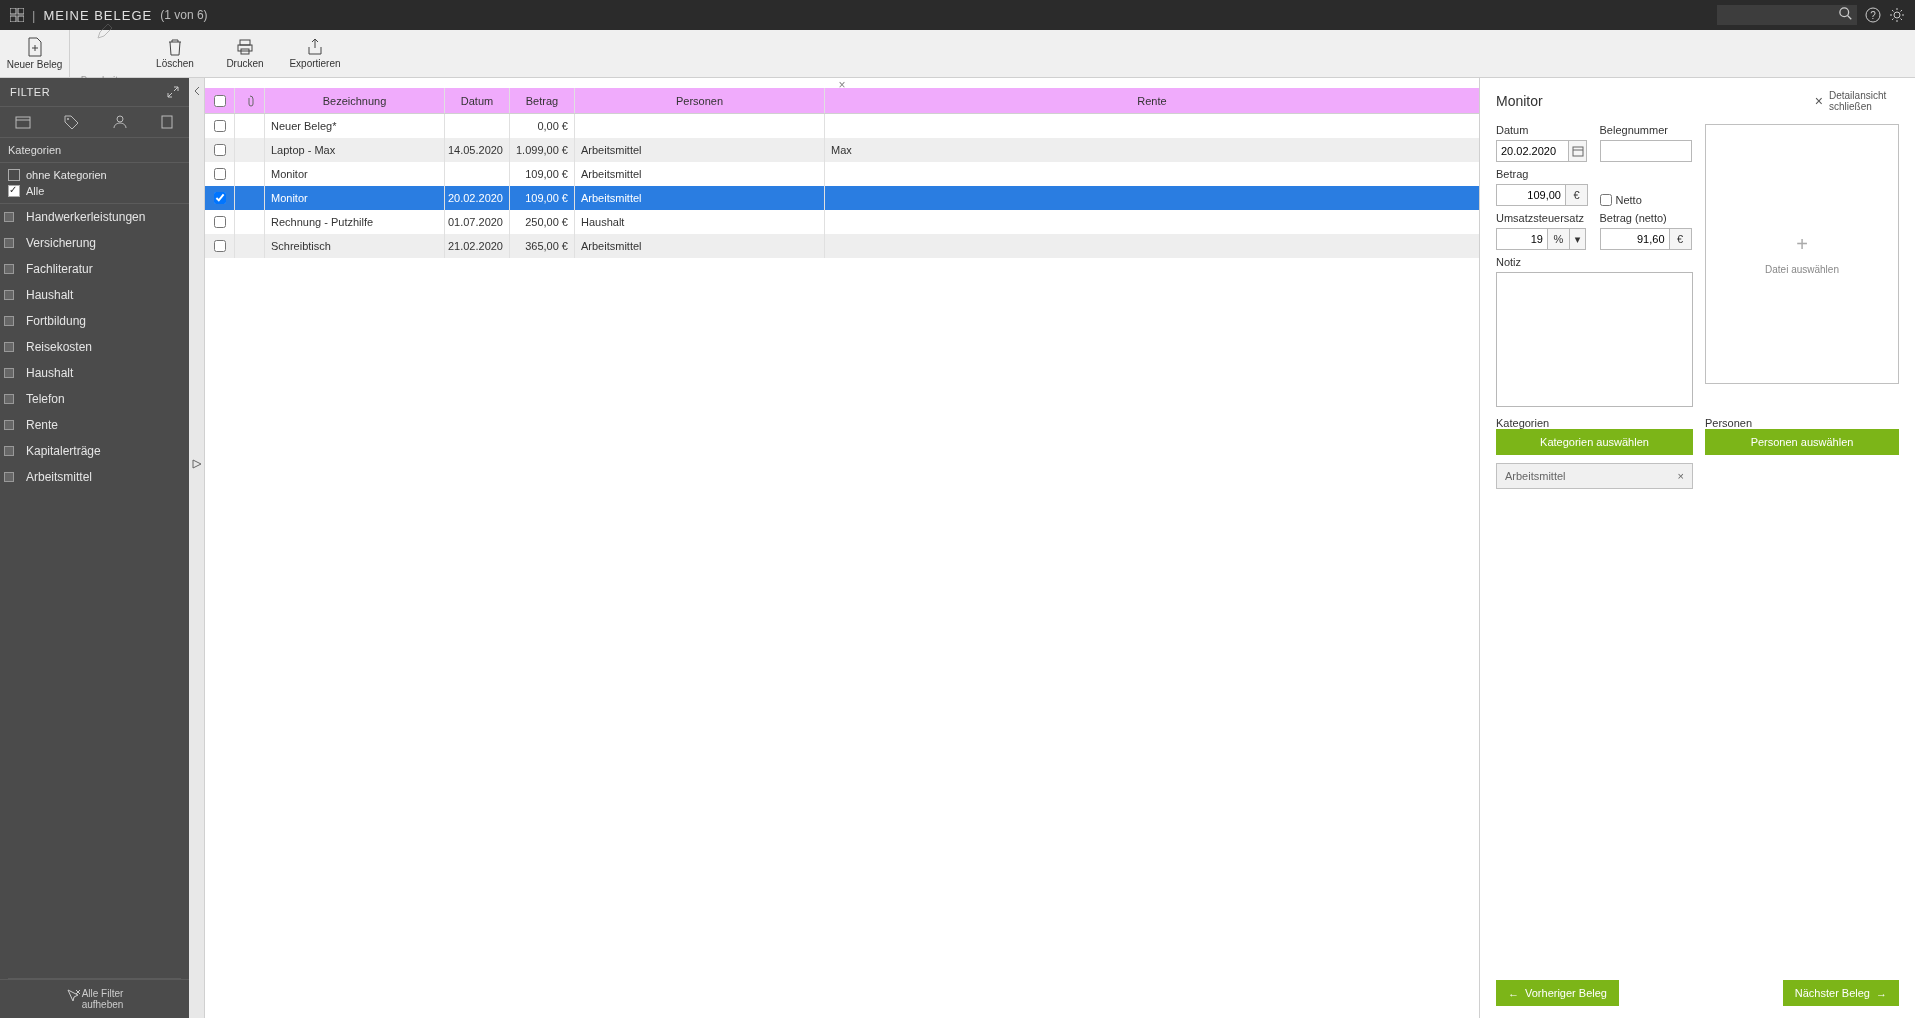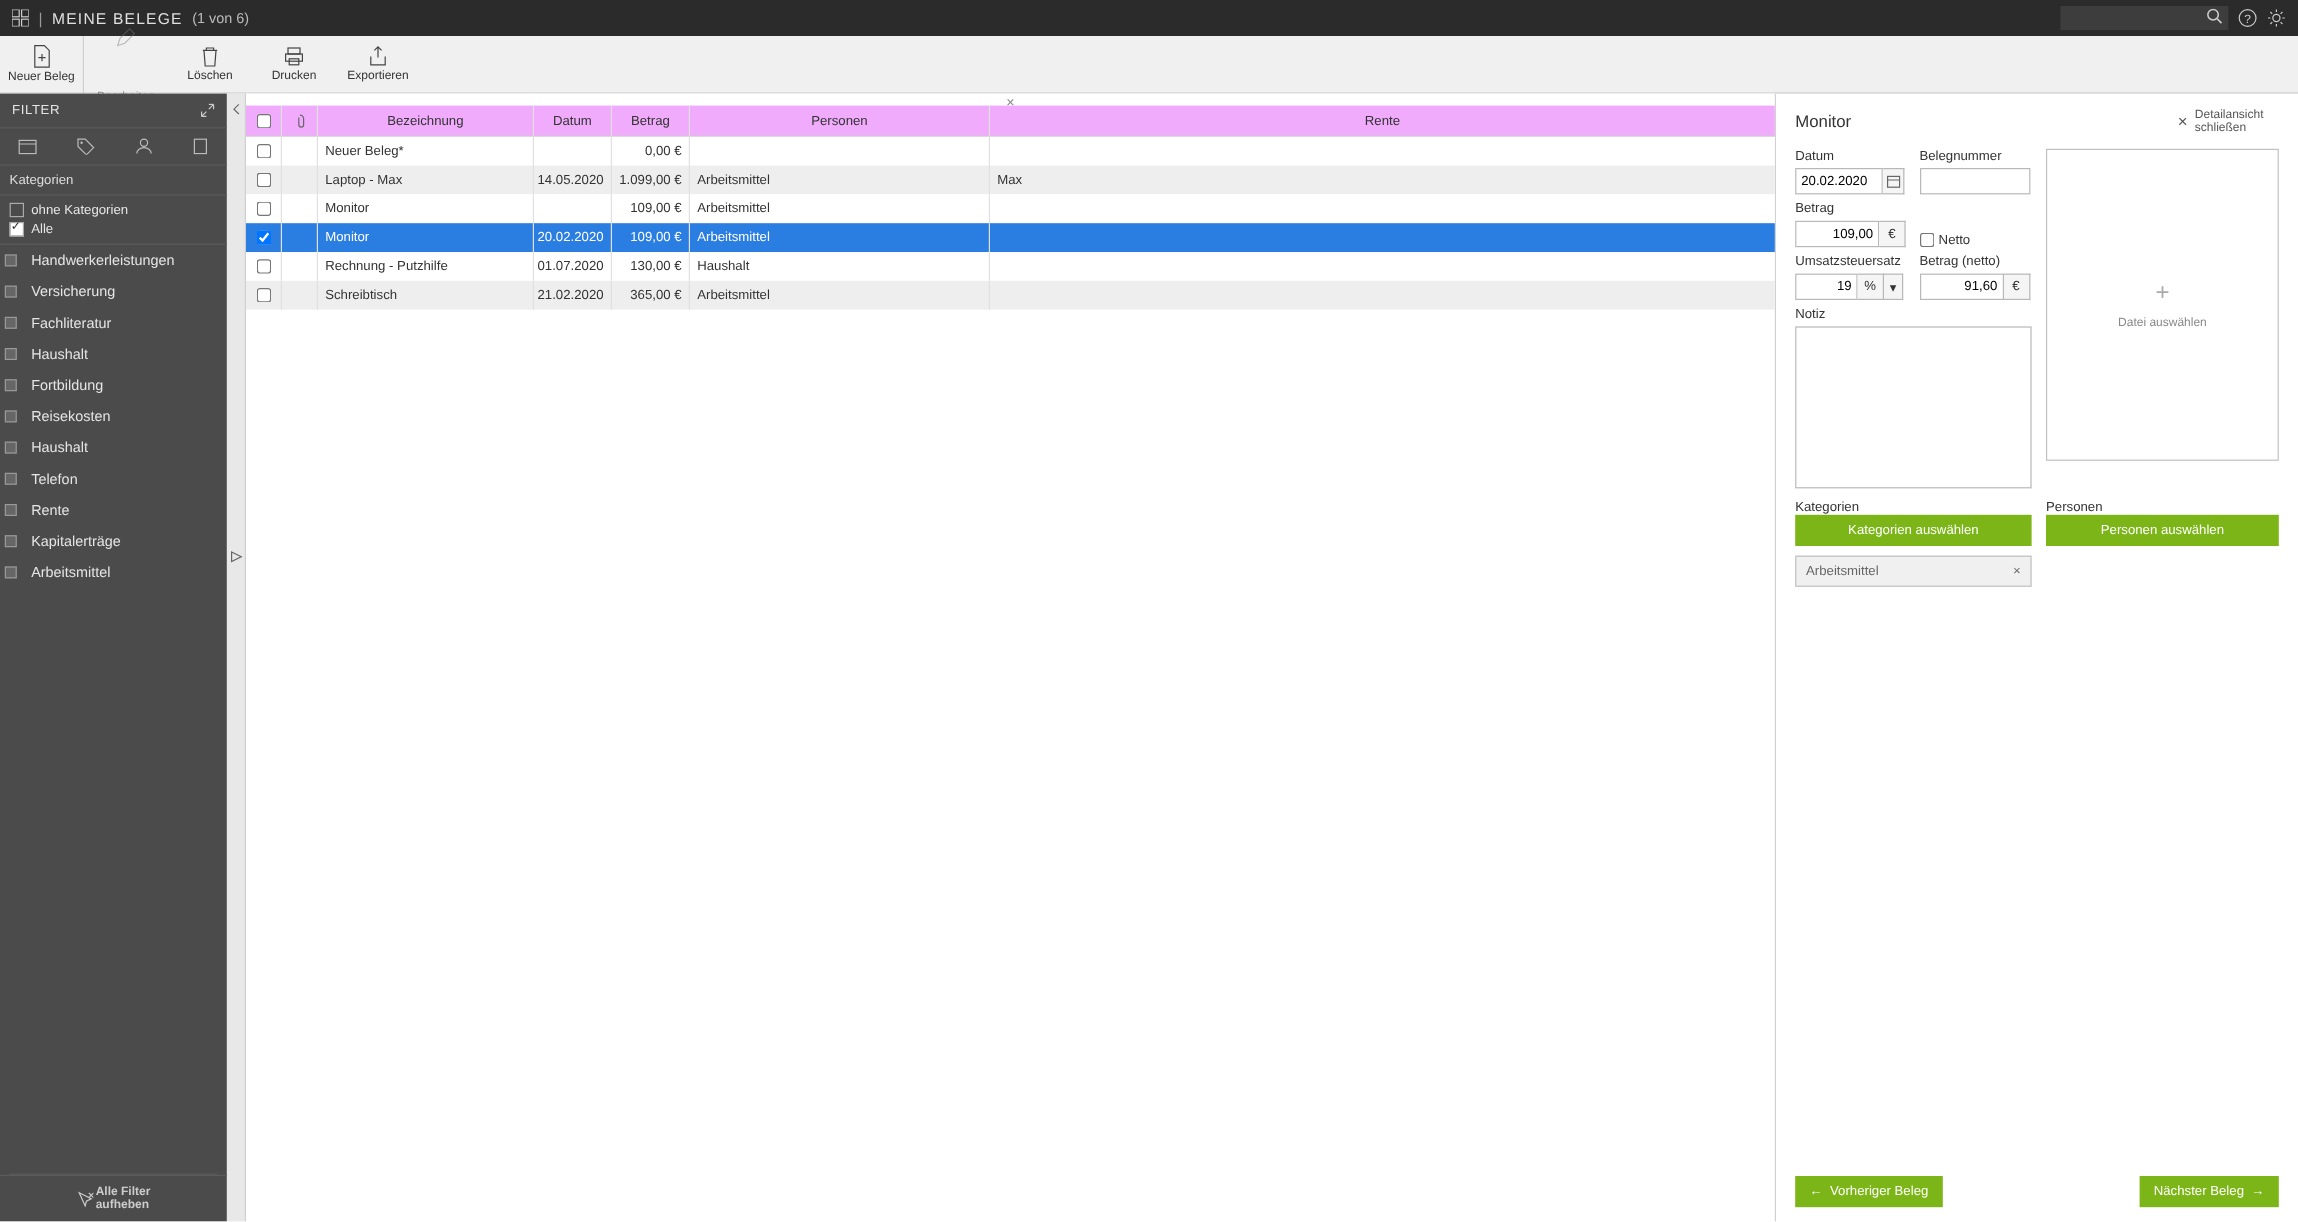--- a/index.html
+++ b/index.html
@@ -31,21 +31,21 @@
 .sidebar-header { display:flex; justify-content:space-between; align-items:center; padding:8px 10px; border-bottom:1px solid #5b5b5b; font-size:11px; letter-spacing:0.5px; }
 .sidebar-tabs { display:flex; gap:20px; justify-content:space-around; padding:8px 8px; border-bottom:1px solid #5b5b5b; }
 .sidebar-tab { color:#bbb; cursor:pointer; }
 .sidebar-section-title { padding:6px 8px; font-size:11px; color:#ddd; border-bottom:1px solid #5b5b5b;}
 .sidebar-checklist { padding:4px 8px; border-bottom:1px solid #5b5b5b; }
 .sidebar-checklist .row { display:flex; align-items:center; gap:6px; padding:2px 0; font-size:11px; }
 .sidebar-list { overflow:auto; flex:1; }
 .sidebar-item { display:flex; align-items:center; gap:12px; padding:6px 4px; font-size:12px; cursor:pointer; }
 .color-swatch { width:10px; height:10px; background:#666; border:1px solid #999; }
 .sidebar-footer { padding:8px 10px; font-size:10px; color:#ccc; border-top:1px solid #5b5b5b; display:flex; flex-direction:column; gap:4px; }
-.sidebar-footer .clearfilters { display:flex; gap:2px; align-items:center; justify-content:center; cursor:pointer;font-weight:bold; }
+.sidebar-footer .clearfilters { display:flex; gap:2px; justify-content:center; cursor:pointer; }
 
 
 .collapse-tab { width:16px; background:#e8e8e8; display:flex; align-items:flex-start; justify-content:center; padding-top:8px; color:#666; cursor:pointer; border-right:1px solid #d0d0d0;}
 .expand-arrow { position:absolute; right:-14px; top:380px; color:#666;}
 
 
 .table-wrap { flex:1; display:flex; flex-direction:column; border-right:1px solid #d0d0d0; background:#fff; }
 .closex { text-align:center; color:#888; font-size:12px; height:10px; }
 .thead { display:flex; background:#f0abfc; border-bottom:1px solid #d0d0d0; height:26px; align-items:center; font-size:11px; color:#333; }
 .th, .td { border-right:1px solid #e0e0e0; height:100%; display:flex; align-items:center; padding:0 6px; }
@@ -362,21 +362,21 @@
           <div class="td col-category">Arbeitsmittel</div>
           <div class="td col-person" style="border-right:none"></div>
         </div>
         <div class="trow">
           <div class="td col-check">
             <input type="checkbox" style="">
           </div>
           <div class="td col-attach"></div>
           <div class="td col-name">Rechnung  - Putzhilfe</div>
           <div class="td col-date">01.07.2020</div>
-          <div class="td col-amount">130,00 €</div>
+          <div class="td col-amount">250,00 €</div>
           <div class="td col-category">Haushalt</div>
           <div class="td col-person" style="border-right:none"></div>
         </div>
         <div class="trow">
           <div class="td col-check">
             <input type="checkbox" style="">
           </div>
           <div class="td col-attach"></div>
           <div class="td col-name">Schreibtisch</div>
           <div class="td col-date">21.02.2020</div>

